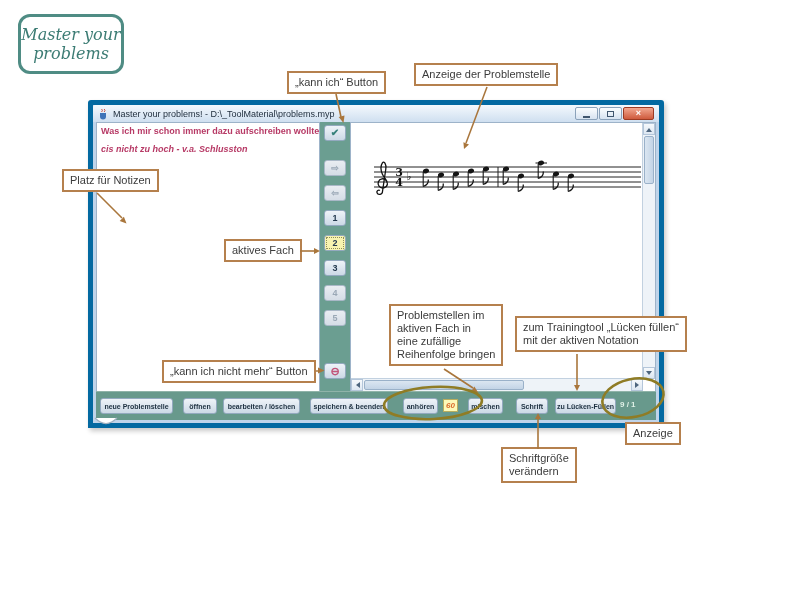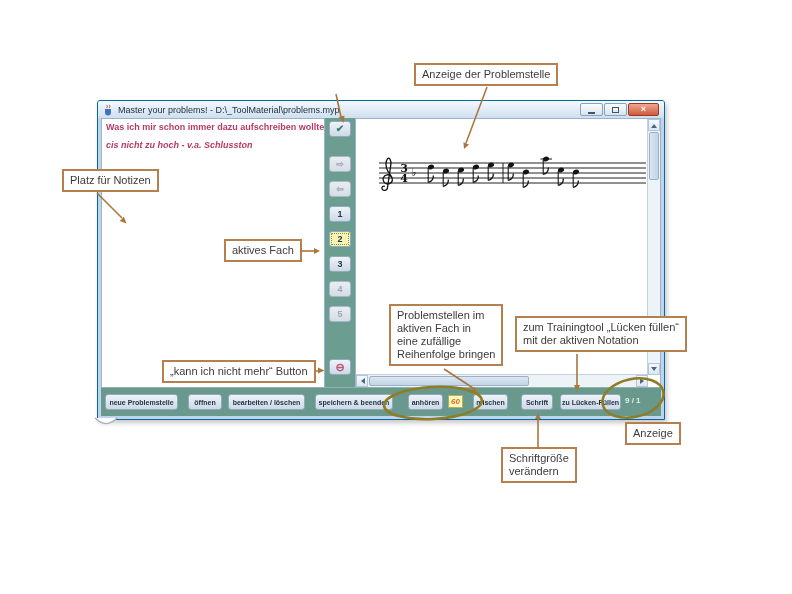--- a/index.html
+++ b/index.html
@@ -8,22 +8,22 @@
 
   
   .logo{position:absolute;left:18px;top:14px;width:100px;height:54px;
         border:3px solid #4f8c84;border-radius:12px;background:#fff;
         display:flex;flex-direction:column;justify-content:center;align-items:center;
         font-family:"DejaVu Serif",serif;font-style:italic;color:#3c7c74;
         font-size:16px;line-height:19px;}
 
   
   .appwin{position:absolute;left:88px;top:100px;width:566px;height:318px;
-          background:#bfd4ea;border:1px solid #0369a1;border-radius:3px 3px 0 0;
-          box-shadow:2px 3px 5px rgba(0,0,0,.22);z-index:1;margin-left:9px;}
+          background:#bfd4ea;border:5px solid #0369a1;border-radius:3px 3px 0 0;
+          box-shadow:2px 3px 5px rgba(0,0,0,.22);z-index:1;}
   .titlebar{position:absolute;left:0;top:0;right:0;height:17px;
             background:linear-gradient(#f4f9fd,#cfdff0);
             display:flex;align-items:center;padding:0 5px;box-sizing:border-box;
             border-radius:2px 2px 0 0;}
   .titlebar .title{font-size:9px;color:#1d2b3a;margin-left:4px;white-space:nowrap;
                    overflow:hidden;flex:1;}
   .capbtns{display:flex;gap:1px;}
   .cap{height:13px;border-radius:2px;display:flex;align-items:center;justify-content:center;
        border:1px solid #8ba2ba;box-sizing:border-box;}
   .cap.mm{width:23px;background:linear-gradient(#fbfdfe,#d7e3f1);}
@@ -89,20 +89,24 @@
            padding:3px 6px;font-size:11px;line-height:13px;color:#3b3b3b;
            white-space:pre-line;z-index:3;}
 
   .overlay{position:absolute;left:0;top:0;z-index:4;pointer-events:none;}
 </style>
 </head>
 <body>
 
 <div class="stage">
 
+  <div class="logo">
+    <div>Master your</div>
+    <div>problems</div>
+  </div>
 
   <div class="appwin">
     <div class="titlebar">
       <svg width="11" height="12">
         <path d="M2 5 h6 v3.5 a3 3 0 0 1 -6 0 z" fill="#3f74b8"></path>
         <path d="M3.6 1 q1.6 1.4 0 3 M6.2 1 q1.6 1.4 0 3" stroke="#c74634" stroke-width="0.9" fill="none"></path>
       </svg>
       <span class="title">Master your problems! - D:\_ToolMaterial\problems.myp</span>
       <span class="capbtns">
         <span class="cap mm">
@@ -217,20 +221,21 @@
       <button class="bbtn" style="left:214px;width:78px">speichern &amp; beenden</button>
       <button class="bbtn" style="left:307px;width:35px">anhören</button>
       <span class="tempo" style="left:347px;width:15px">60</span>
       <button class="bbtn" style="left:372px;width:35px">mischen</button>
       <button class="bbtn" style="left:420px;width:32px">Schrift</button>
       <button class="bbtn" style="left:459px;width:61px">zu Lücken-Füllen</button>
       <span class="page" style="left:524px">9 / 1</span>
     </div>
   </div>
 
+  <div class="callout" style="left:287px;top:71px">„kann ich“ Button</div>
   <div class="callout" style="left:414px;top:63px">Anzeige der Problemstelle</div>
   <div class="callout" style="left:62px;top:169px">Platz für Notizen</div>
   <div class="callout" style="left:224px;top:239px">aktives Fach</div>
   <div class="callout" style="left:162px;top:360px">„kann ich nicht mehr“ Button</div>
   <div class="callout" style="left:389px;top:304px">Problemstellen im
 aktiven Fach in
 eine zufällige
 Reihenfolge bringen</div>
   <div class="callout" style="left:515px;top:316px">zum Trainingtool „Lücken füllen“
 mit der aktiven Notation</div>

